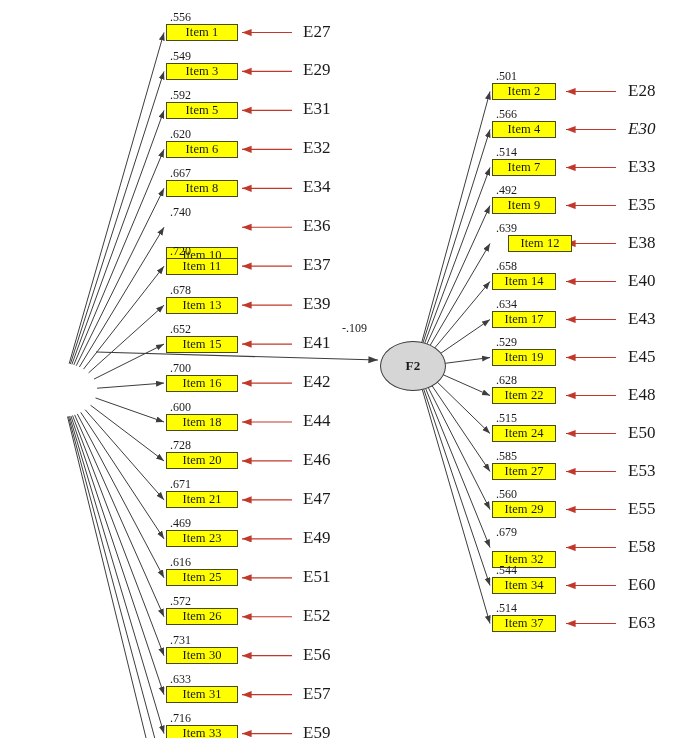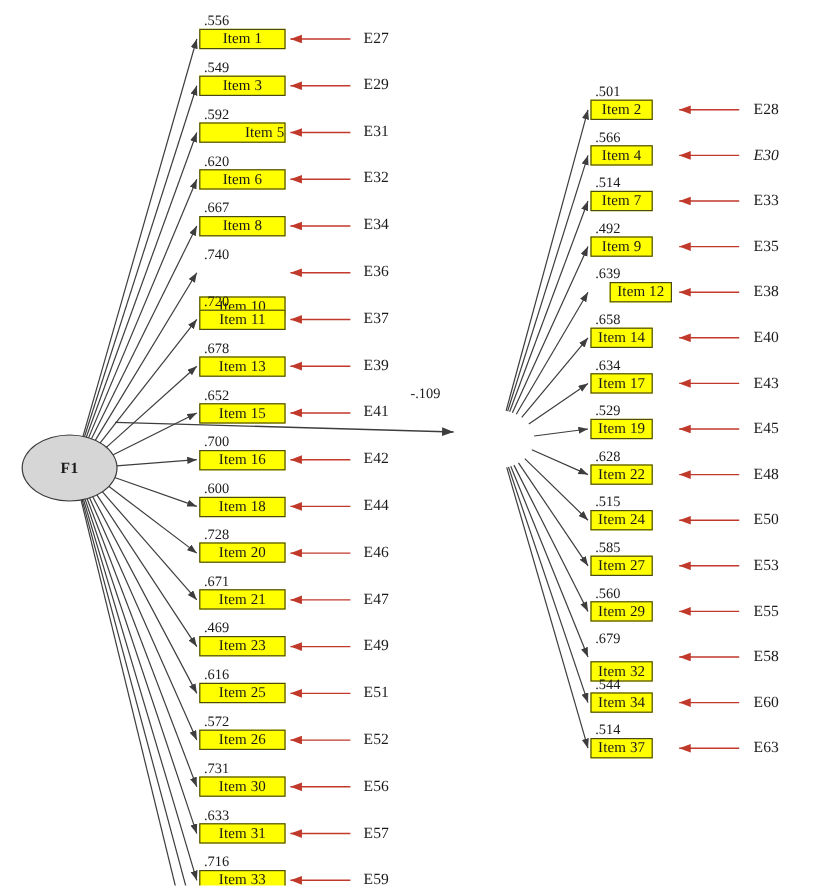--- a/index.html
+++ b/index.html
@@ -17,35 +17,35 @@
     width:72px;height:17px;
     background:#FFFF00;
     border:1.6px solid #4a4a16;
     box-sizing:border-box;
     font-size:12.5px;
     line-height:14px;
     text-align:center;
     white-space:nowrap;
     letter-spacing:.1px;
   }
-  .item-box.right{width:52px;}
+  .item-box.right{width:64px;}
 
   
   .smc{
     position:absolute;
     font-size:12px;
     line-height:12px;
     white-space:nowrap;
     text-align:left;
   }
 
   
   .err-label{
     position:absolute;
-    font-size:13px;
+    font-size:17px;
     line-height:14px;
     white-space:nowrap;
     text-align:left;
   }
 
   
   .factor{
     position:absolute;
     background:#d6d6d6;
     border:1.5px solid #3a3a3a;
@@ -166,21 +166,21 @@
   </svg>
 
   <div id="left-col">
       <div class="smc" style="left: 170px; top: 11px;">.556</div>
       <div class="item-box" style="left: 166px; top: 24px;"><span>Item 1</span></div>
       <div class="err-label" style="left: 303px; top: 24.5px;">E27</div>
       <div class="smc" style="left: 170px; top: 49.95px;">.549</div>
       <div class="item-box" style="left: 166px; top: 62.95px;"><span>Item 3</span></div>
       <div class="err-label" style="left: 303px; top: 63.45px;">E29</div>
       <div class="smc" style="left: 170px; top: 88.9px;">.592</div>
-      <div class="item-box" style="left: 166px; top: 101.9px; text-align: right;"><span>Item 5</span></div>
+      <div class="item-box" style="left: 166px; top: 101.9px;"><span>Item 5</span></div>
       <div class="err-label" style="left: 303px; top: 102.4px;">E31</div>
       <div class="smc" style="left: 170px; top: 127.85px;">.620</div>
       <div class="item-box" style="left: 166px; top: 140.85px;"><span>Item 6</span></div>
       <div class="err-label" style="left: 303px; top: 141.35px;">E32</div>
       <div class="smc" style="left: 170px; top: 166.8px;">.667</div>
       <div class="item-box" style="left: 166px; top: 179.8px;"><span>Item 8</span></div>
       <div class="err-label" style="left: 303px; top: 180.3px;">E34</div>
       <div class="smc" style="left: 170px; top: 205.75px;">.740</div>
       <div class="item-box" style="left: 166px; top: 218.75px; margin-top: 28px;"><span>Item 10</span></div>
       <div class="err-label" style="left: 303px; top: 219.25px;">E36</div>
@@ -265,19 +265,19 @@
       <div class="item-box right" style="left: 492px; top: 539px; margin-top: 12px;"><span>Item 32</span></div>
       <div class="err-label" style="left: 628px; top: 539.5px;">E58</div>
       <div class="smc" style="left: 496px; top: 564px;">.544</div>
       <div class="item-box right" style="left: 492px; top: 577px;"><span>Item 34</span></div>
       <div class="err-label" style="left: 628px; top: 577.5px;">E60</div>
       <div class="smc" style="left: 496px; top: 602px;">.514</div>
       <div class="item-box right" style="left: 492px; top: 615px;"><span>Item 37</span></div>
       <div class="err-label" style="left: 628px; top: 615.5px;">E63</div>
     </div>
 
-  <div class="factor" id="factor-F1" style="left: 18px; top: 362px; width: 80px; height: 56px;">
-    <span>F1</span>
+  <div class="factor" id="factor-F2" style="left: 380px; top: 341px; width: 66px; height: 50px;">
+    <span>F2</span>
   </div>
 
   <div class="path-coef" id="path-coef" style="left: 342px; top: 322px;">-.109</div>
 
 </div>
 
 </body></html>

